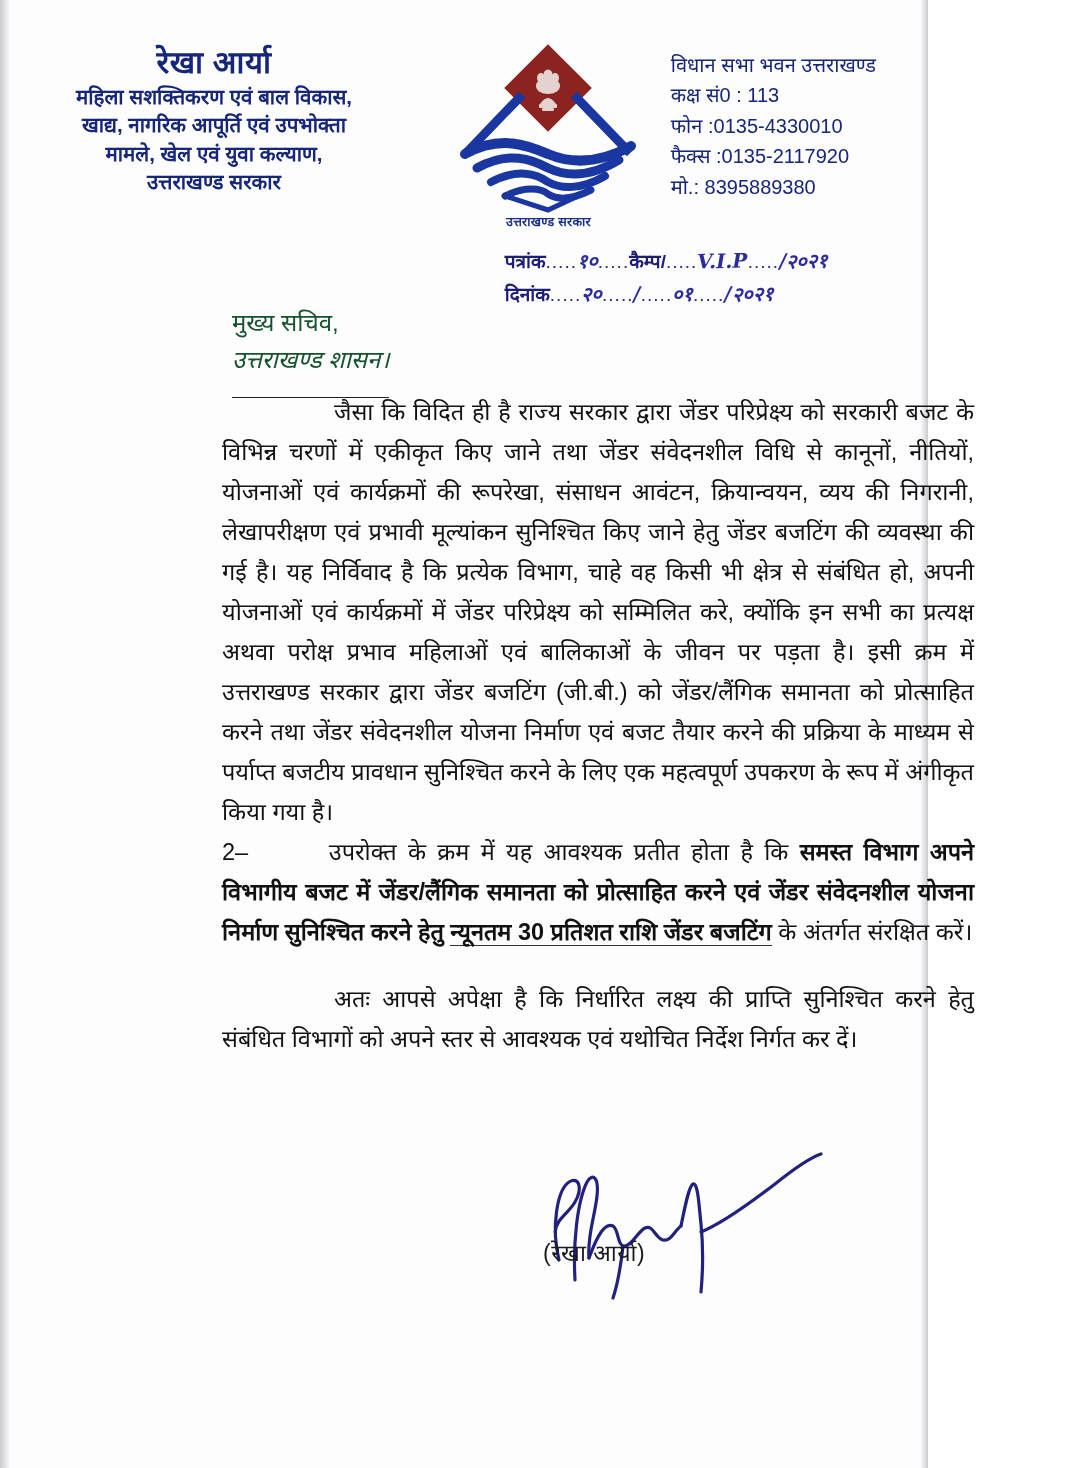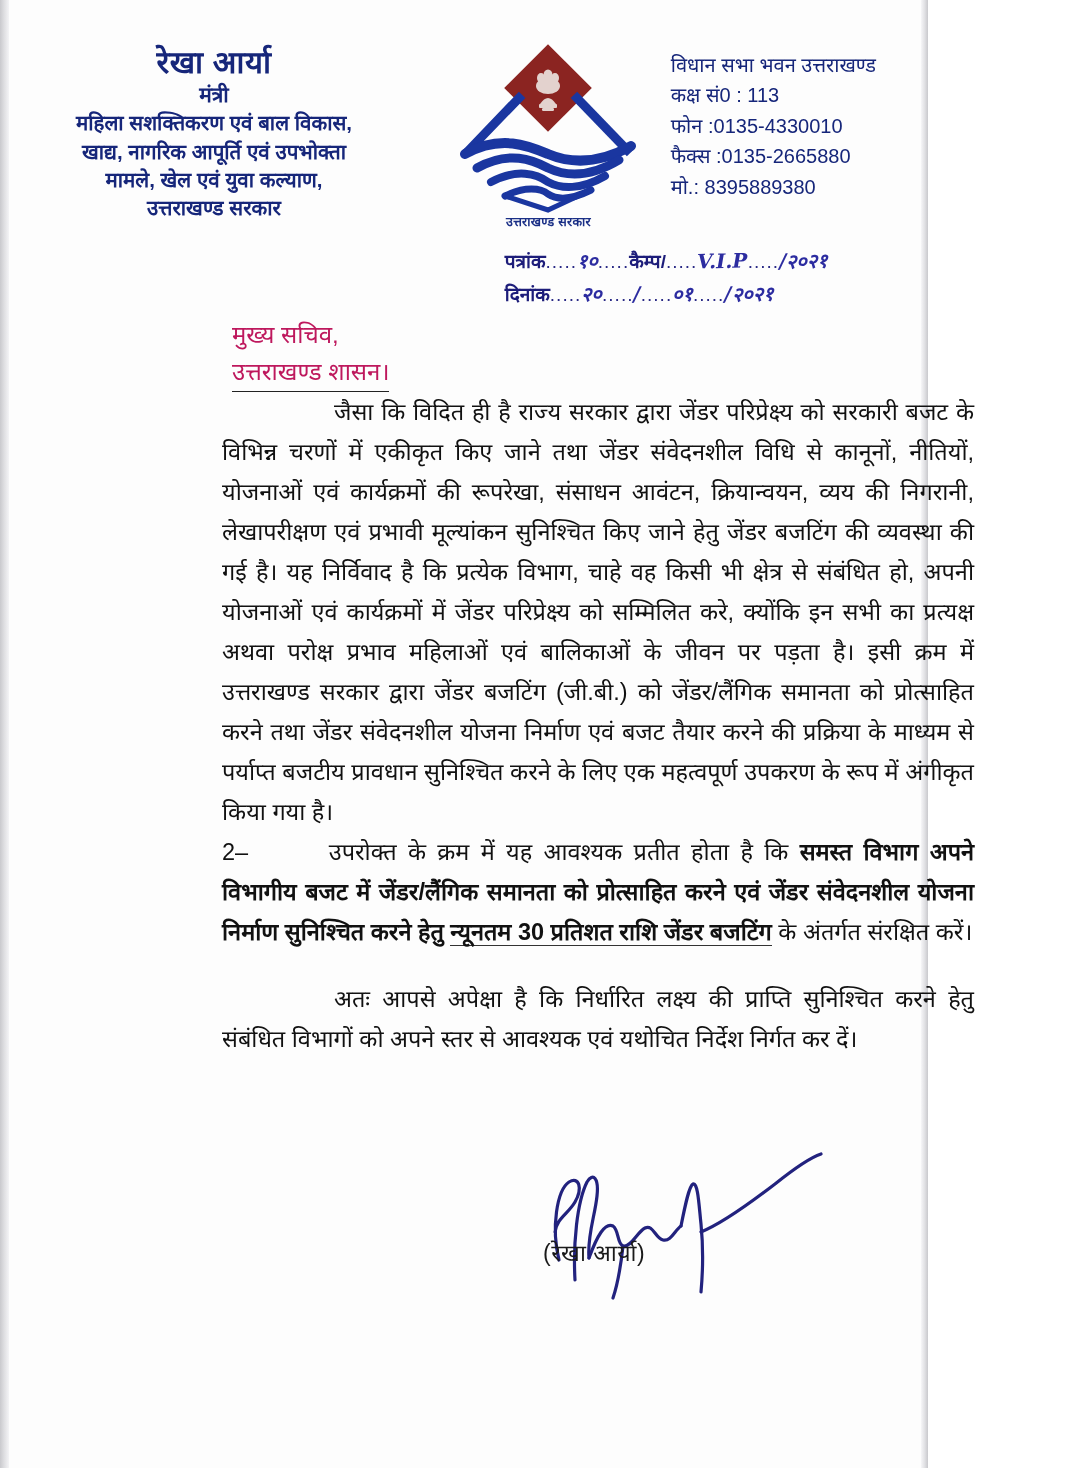--- a/index.html
+++ b/index.html
@@ -86,29 +86,29 @@
     font-style:italic;font-weight:bold;
     color:#2c2ca0;
     font-size:20px;
     transform:rotate(-1.4deg);
     display:inline-block;
   }
   .dots{letter-spacing:1px;color:#2a2a86;}
 
   
   .addressee{
-    position:absolute;top:316px;left:232px;
-    color:#be185d;
+    position:absolute;top:304px;left:232px;
+    color:#14532d;
   }
   .addressee div{
     font-size:24px;line-height:1.55;font-weight:500;
   }
   .addressee .underline-txt{
     border-bottom:1.5px solid #222;
-    display:inline-block;padding-bottom:1px;
+    display:inline-block;padding-bottom:19px;font-style:italic;
   }
 
   
   .body-area{
     position:absolute;top:392px;left:222px;width:752px;
     color:#111;
   }
   p.para{
     margin:0 0 0 0;
     font-size:23.5px;
@@ -142,21 +142,20 @@
 <div class="page">
 
   <div class="paper-tint"></div>
   <div class="edge-left"></div>
   <div class="edge-right"></div>
 
   <div class="header">
 
     <div class="hdr-left">
       <div class="minister-name">रेखा आर्या</div>
-      <div class="minister-role">मंत्री</div>
       <div class="portfolio-line">महिला सशक्तिकरण एवं बाल विकास,</div>
       <div class="portfolio-line">खाद्य, नागरिक आपूर्ति एवं उपभोक्ता</div>
       <div class="portfolio-line">मामले, खेल एवं युवा कल्याण,</div>
       <div class="portfolio-line">उत्तराखण्ड सरकार</div>
     </div>
 
     <div class="hdr-emblem">
       <div class="emblem-wrap">
         <svg width="215" height="175" viewBox="0 0 215 175">
 
@@ -190,21 +189,21 @@
           </g>
         </svg>
         <div class="emblem-caption">उत्तराखण्ड सरकार</div>
       </div>
     </div>
 
     <div class="hdr-right">
       <div>विधान सभा भवन उत्तराखण्ड</div>
       <div>कक्ष सं0 : 113</div>
       <div>फोन :0135-4330010</div>
-      <div>फैक्स :0135-2665880</div>
+      <div>फैक्स :0135-2117920</div>
       <div>मो.: 8395889380</div>
     </div>
   </div>
 
   <div class="refblock">
     <div class="ref-row">
       <span class="ref-label">पत्रांक</span>
       <span class="dots">.....</span>
       <span class="hand">१०</span>
       <span class="dots">.....</span>

